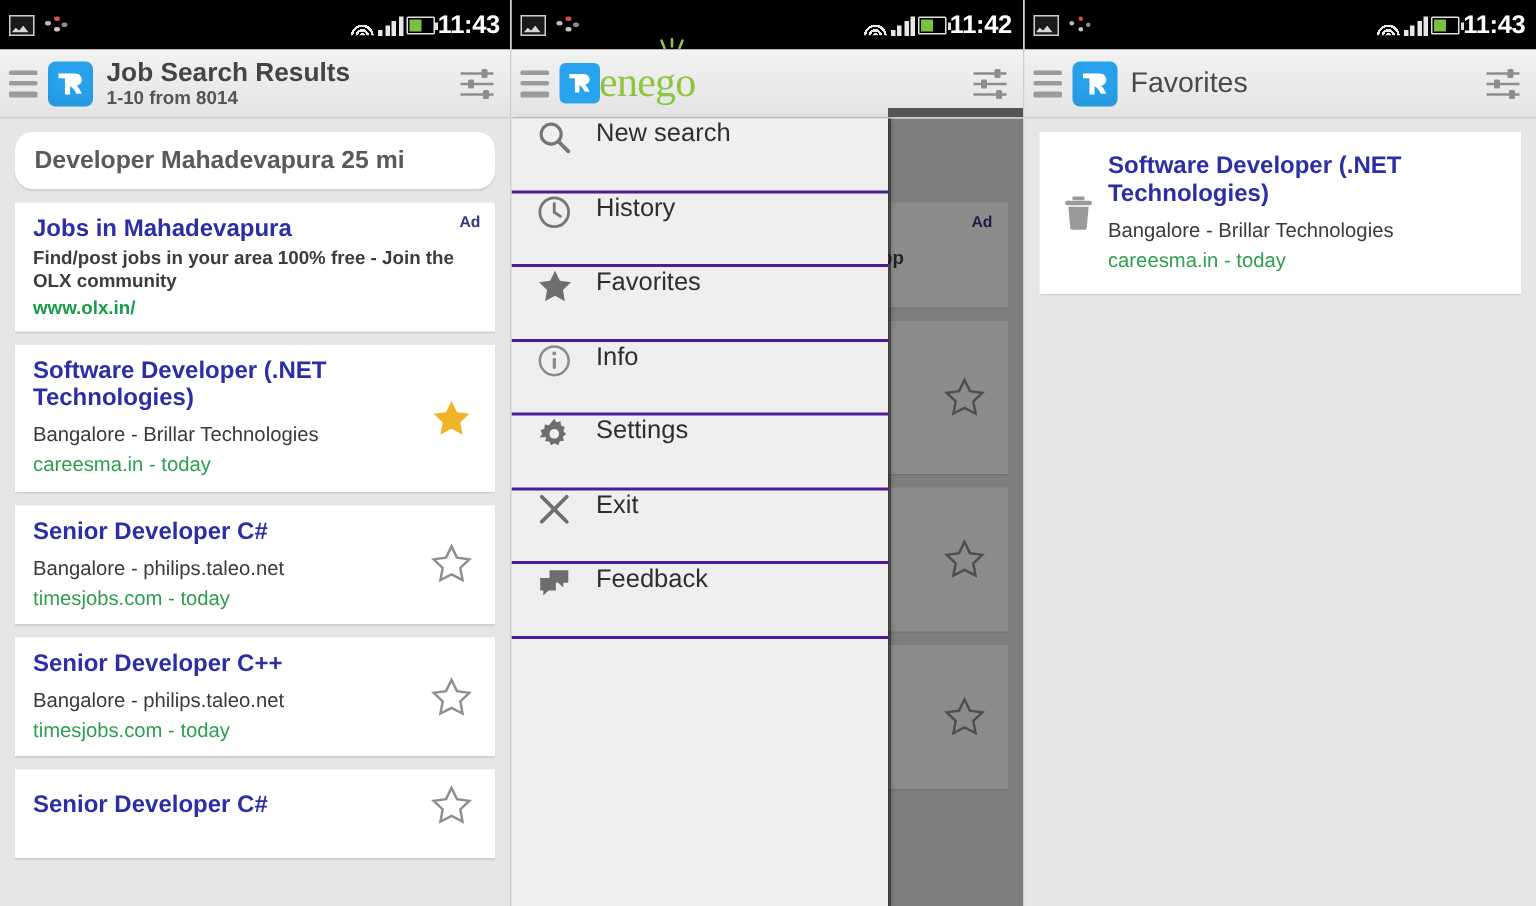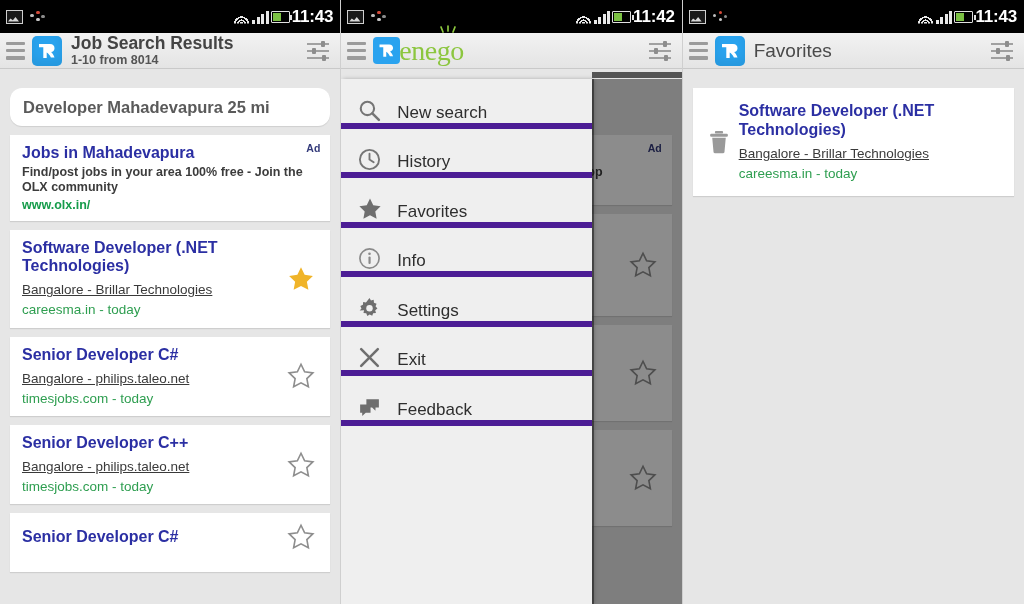--- a/index.html
+++ b/index.html
@@ -50,21 +50,21 @@
   .ic-sig span:nth-child(1){ height:4px; }
   .ic-sig span:nth-child(2){ height:7px; }
   .ic-sig span:nth-child(3){ height:10px; }
   .ic-sig span:nth-child(4){ height:13px; }
   .ic-batt { width:19px; height:12px; border:1.6px solid #e0e0e0; border-radius:1px; position:relative; }
   .ic-batt:before { content:""; position:absolute; left:1px; top:1px; bottom:1px; width:8px; background:#7bc043; }
   .ic-batt:after { content:""; position:absolute; right:-3.6px; top:3px; width:2px; height:5px; background:#e0e0e0; }
 
   
   .actionbar {
-    height: 36px; background: linear-gradient(#f2f2f2,#e4e4e4);
+    height: 46px; background: linear-gradient(#f2f2f2,#e4e4e4);
     border-bottom: 1px solid #c9c9c9;
     display:flex; align-items:center; padding: 0 10px 0 6px;
     position: relative; z-index: 5; justify-content: space-between;
   }
   .hamburger { width:19px; height:18px; display:flex; flex-direction:column; justify-content:space-between; margin-right:7px; flex:0 0 auto; cursor:pointer; }
   .hamburger i { display:block; height:3.5px; background:#9b9b9b; border-radius:1px; }
   .applogo {
     width:30px; height:30px; border-radius:5px; background:#29a3ee;
     flex:0 0 auto; position:relative; margin-right:9px;
     box-shadow: inset 0 -6px 10px rgba(0,0,0,.07);
@@ -97,33 +97,33 @@
     background:#ffffff; margin: 9px 10px 0 10px; padding: 9px 12px 9px 12px;
     box-shadow: 0 1px 1px rgba(0,0,0,.10); position:relative;
     display:flex; align-items:center;
   }
   .card-body { flex:1; min-width:0; }
   .ad-badge { position:absolute; right:10px; top:7px; font-size:10.5px; font-weight:bold; color:#333a7a; }
   .ad-title { font-size:16px; font-weight:bold; color:#2b2fa3; line-height:1.16; }
   .ad-desc { font-size:12.5px; font-weight:bold; color:#3c3c3c; line-height:1.24; margin-top:2px; }
   .ad-url { font-size:12.5px; font-weight:bold; color:#169c4b; margin-top:2px; }
   .job-title { font-size:16px; font-weight:bold; color:#2b2fa3; line-height:1.18; }
-  .job-meta { font-size:13.5px; color:#3a3a3a; margin-top:6px; line-height:1.2;text-decoration:underline; }
+  .job-meta { font-size:13.5px; color:#3a3a3a; margin-top:6px; line-height:1.2; }
   .job-src { font-size:13.5px; color:#2e9e50; margin-top:4px; line-height:1.2; }
   .star { width:34px; flex:0 0 auto; margin-left:6px; display:flex; align-items:center; justify-content:center; cursor:pointer; }
   .trash { width:40px; flex:0 0 auto; display:flex; align-items:center; justify-content:center; cursor:pointer; }
 
   
   .drawer {
     position:absolute; top:79px; left:0; width:251px; bottom:0;
     background:#efefef; z-index:6; box-shadow: 2px 0 4px rgba(0,0,0,.25);
   }
   .dz-item {
-    height:49.5px; display:flex; align-items:flex-end; padding-left:16px;
-    border-bottom:6px solid #4c1d95; cursor:pointer;
+    height:49.5px; display:flex; align-items:flex-start; padding-left:16px;
+    border-bottom:2px solid #4c1d95; cursor:pointer;
   }
   .dz-ic { width:40px; flex:0 0 auto; display:flex; align-items:center; }
   .dz-label { font-size:17px; color:#2e2e2e; }
   .scrim { position:absolute; top:79px; left:251px; right:0; bottom:0; background:rgba(0,0,0,0.45); z-index:4; }
   .behind { position:absolute; top:79px; left:0; right:0; bottom:0; overflow:hidden; }
   .drawer-edge { position:absolute; top:79px; left:251px; width:2px; bottom:0; background:#1e1e1e; z-index:7; opacity:.55; }
   .ab-scroll { position:absolute; left:251px; right:0; top:72px; height:6px; background:#555; z-index:8; }
 
   .divider-v { width:1px; background:#cfcfcf; height:604px; }
 </style>

